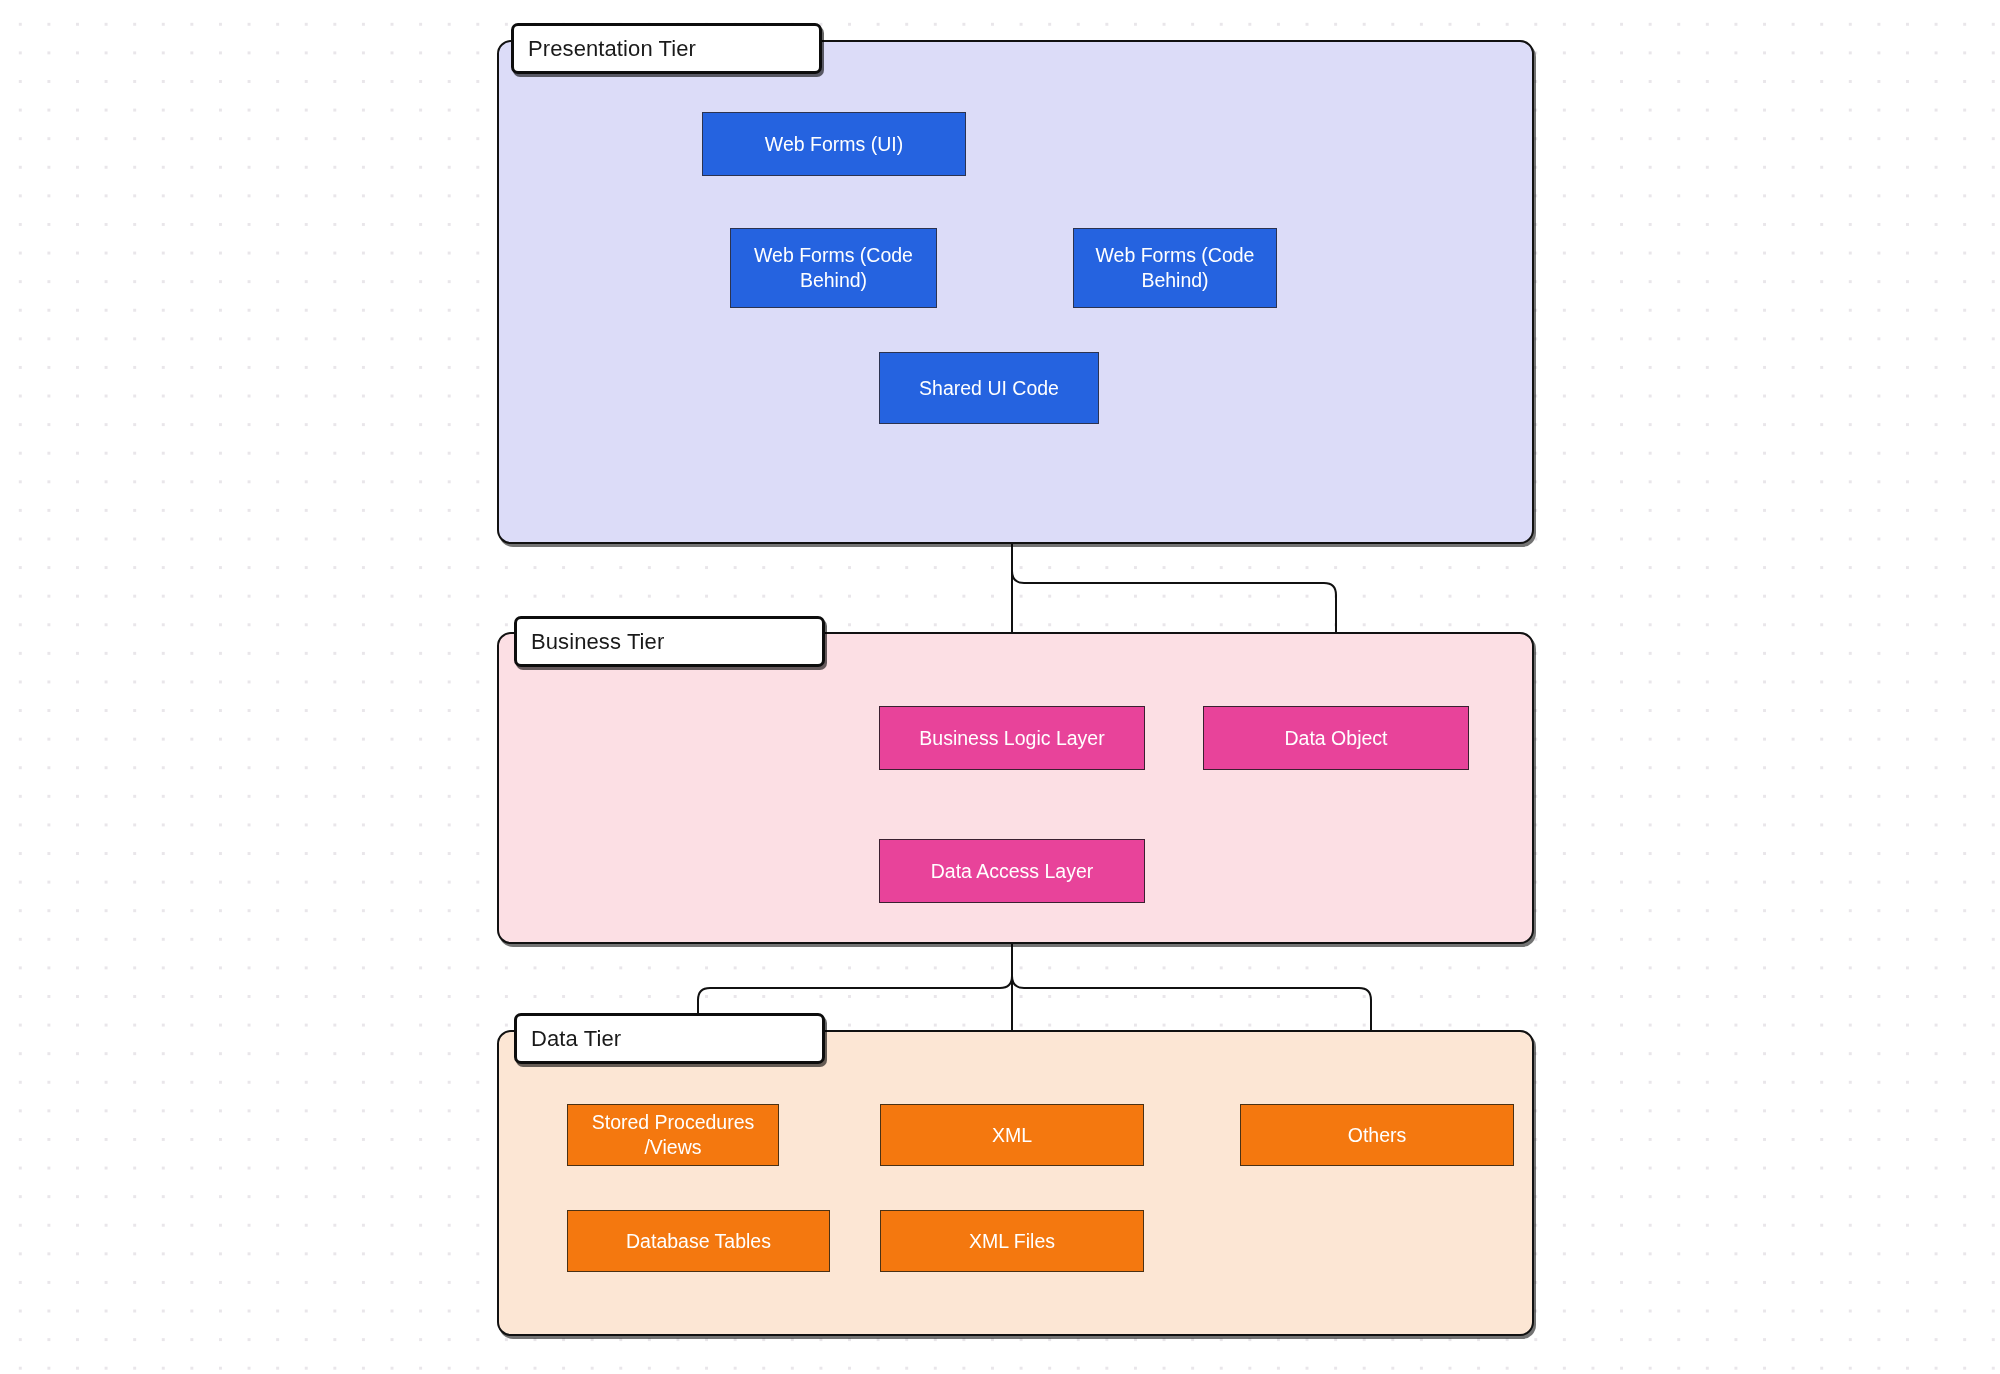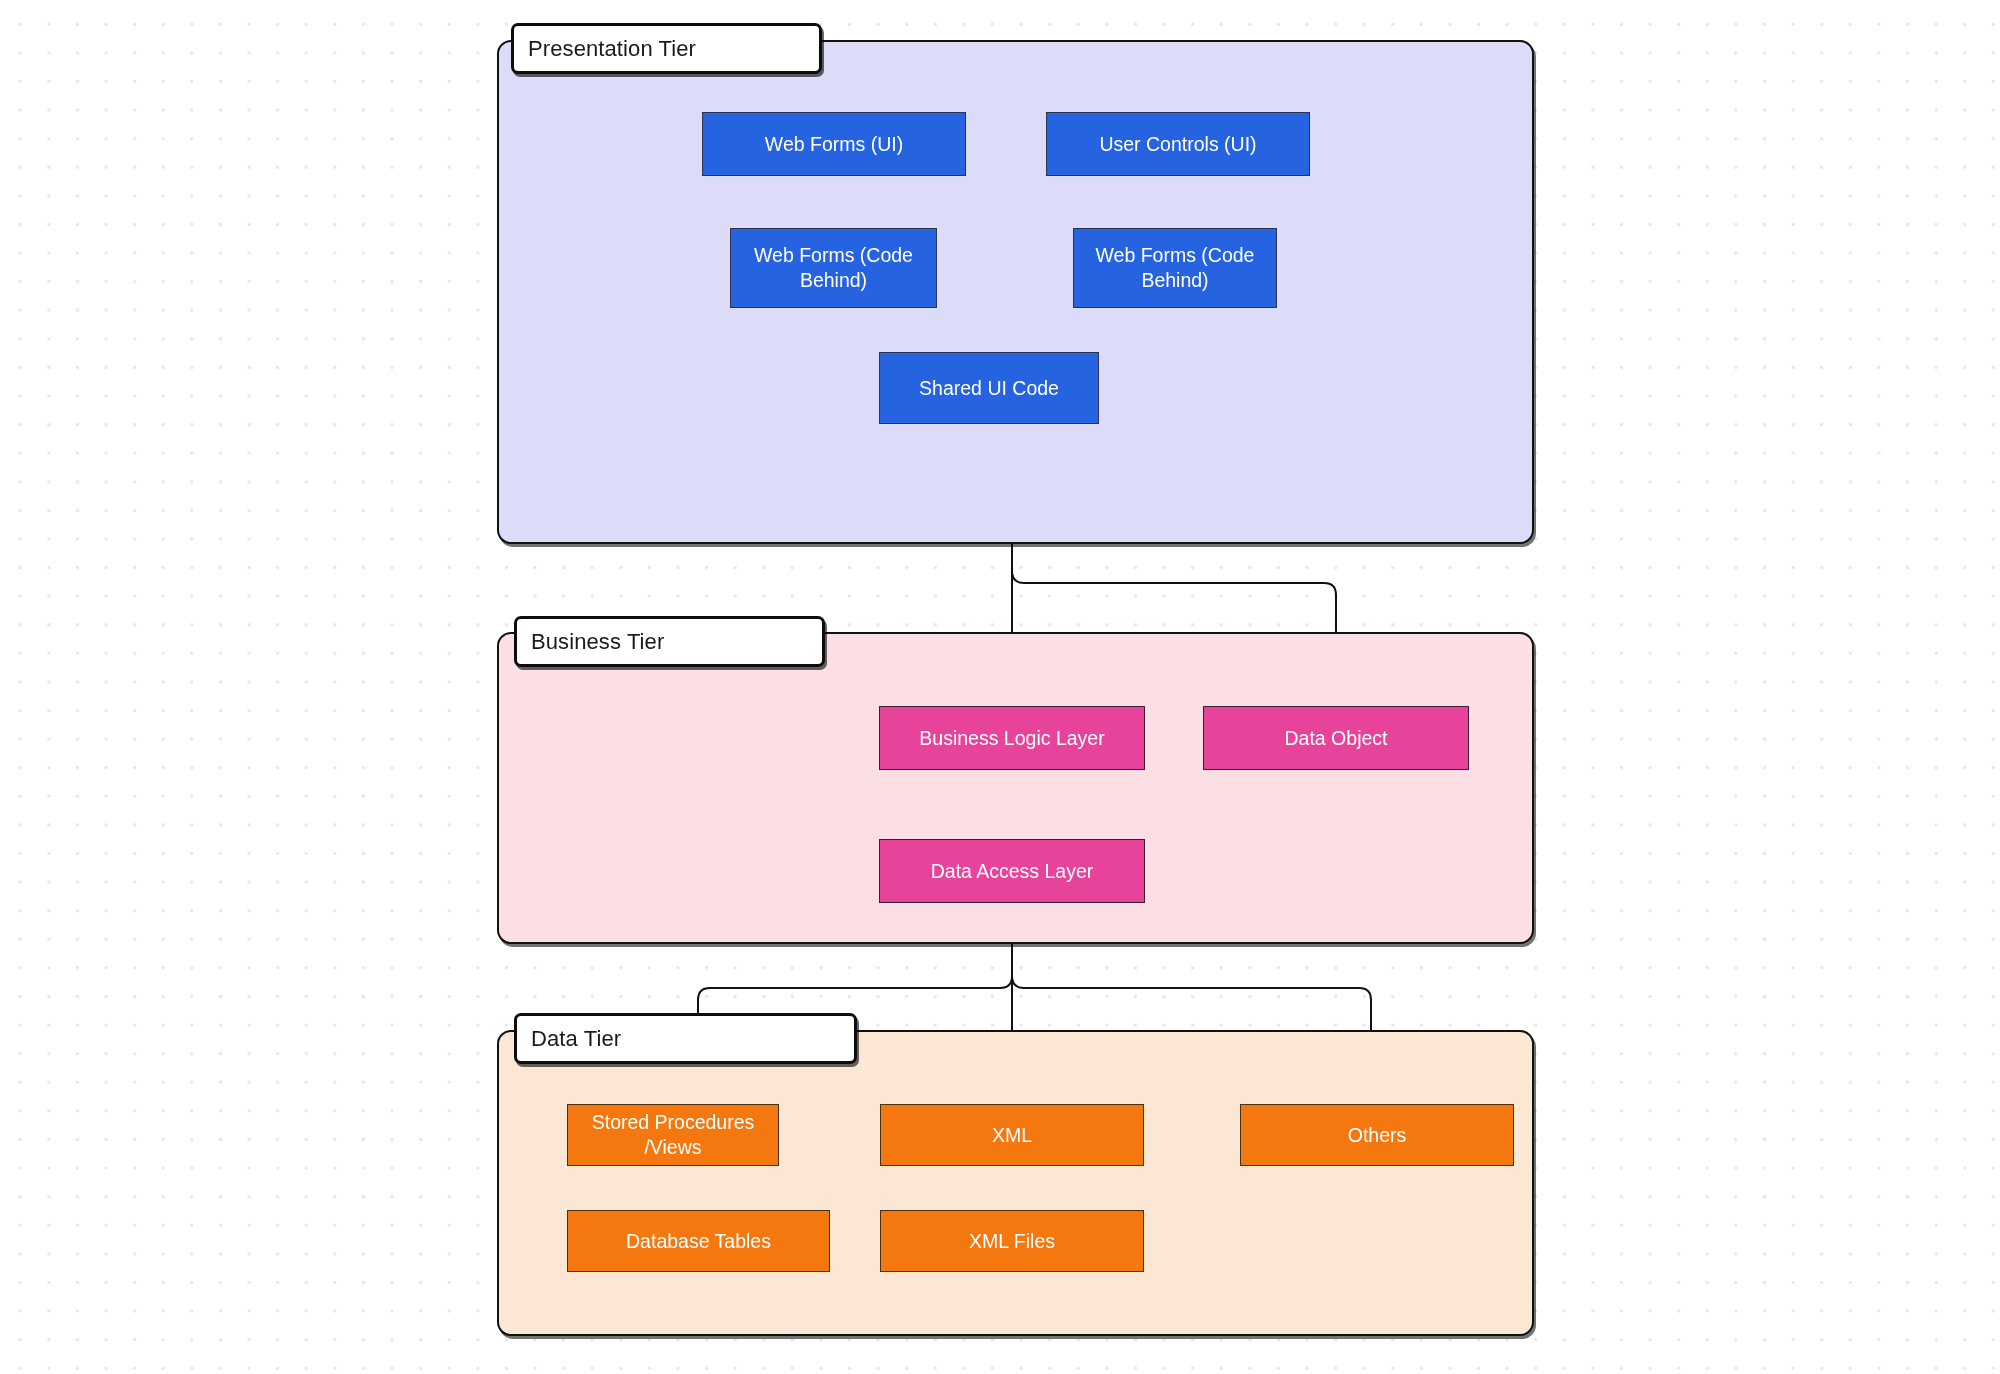--- a/index.html
+++ b/index.html
@@ -131,23 +131,20 @@
   <div class="tier tier-presentation" style="left:497px; top:40px; width:1037px; height:504px;"></div>
 
   <div class="tier-label" style="left:511px; top:23px; width:311px; height:51px;">
     <span>Presentation Tier</span>
   </div>
 
   <div class="node blue" style="left:702px; top:112px; width:264px; height:64px;text-align:center;">
     <span>Web Forms (UI)</span>
   </div>
 
-  <div class="node blue" style="left:1046px; top:112px; width:264px; height:64px;">
-    <span>User Controls (UI)</span>
-  </div>
 
   <div class="node blue" style="left:730px; top:228px; width:207px; height:80px;">
     <span>Web Forms (Code Behind)</span>
   </div>
 
   <div class="node blue" style="left:1073px; top:228px; width:204px; height:80px;">
     <span>Web Forms (Code Behind)</span>
   </div>
 
   <div class="node blue" style="left:879px; top:352px; width:220px; height:72px;">
@@ -167,21 +164,21 @@
   <div class="node pink" style="left:1203px; top:706px; width:266px; height:64px;">
     <span>Data Object</span>
   </div>
 
   <div class="node pink" style="left:879px; top:839px; width:266px; height:64px;">
     <span>Data Access Layer</span>
   </div>
 
   <div class="tier tier-data" style="left:497px; top:1030px; width:1037px; height:306px;"></div>
 
-  <div class="tier-label" style="left:514px; top:1013px; width:343px; height:51px;">
+  <div class="tier-label" style="left:514px; top:1013px; width:311px; height:51px;">
     <span>Data Tier</span>
   </div>
 
   <div class="node orange" style="left:567px; top:1104px; width:212px; height:62px;">
     <span>Stored Procedures /Views</span>
   </div>
 
   <div class="node orange" style="left:880px; top:1104px; width:264px; height:62px;">
     <span>XML</span>
   </div>

